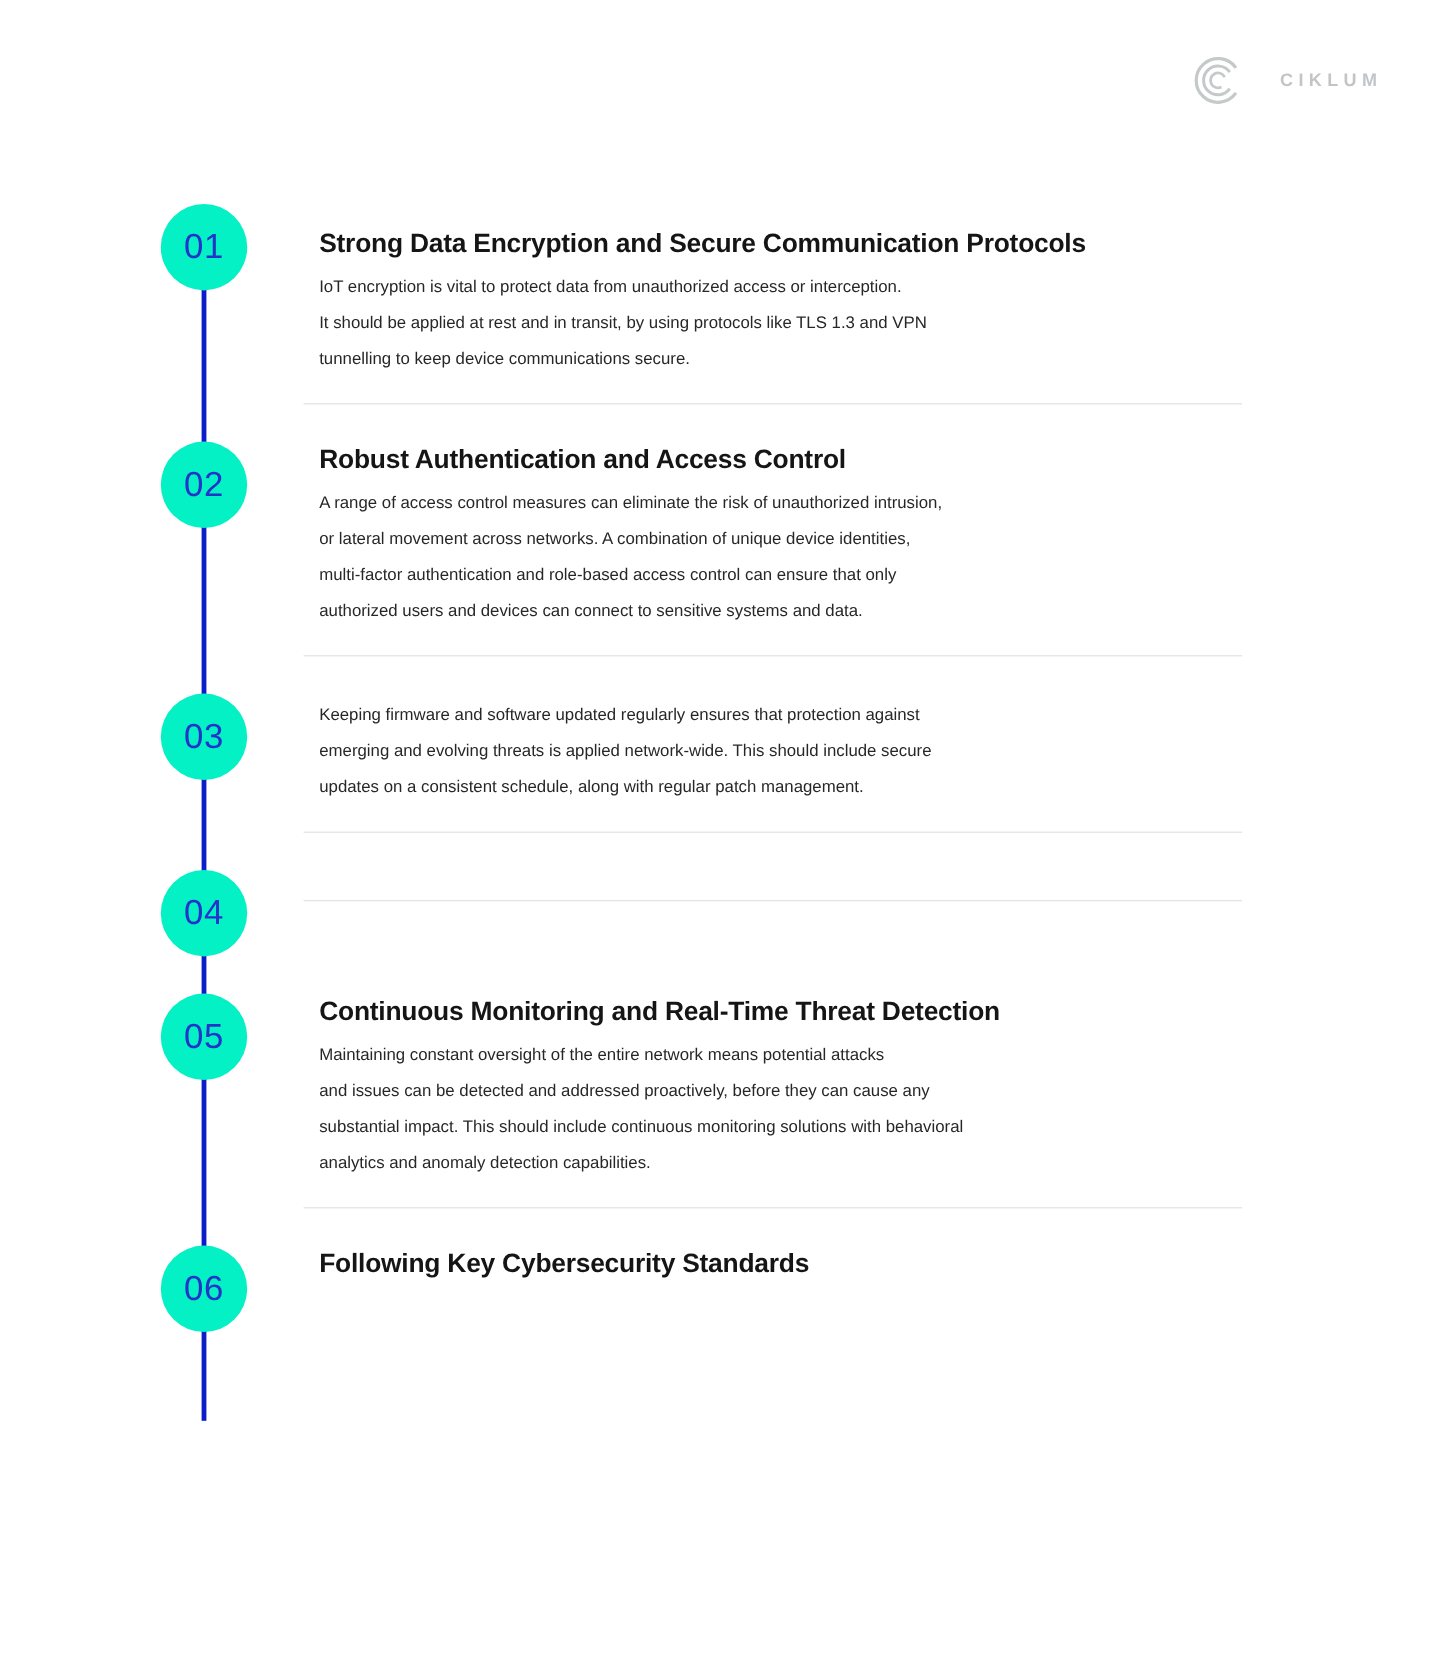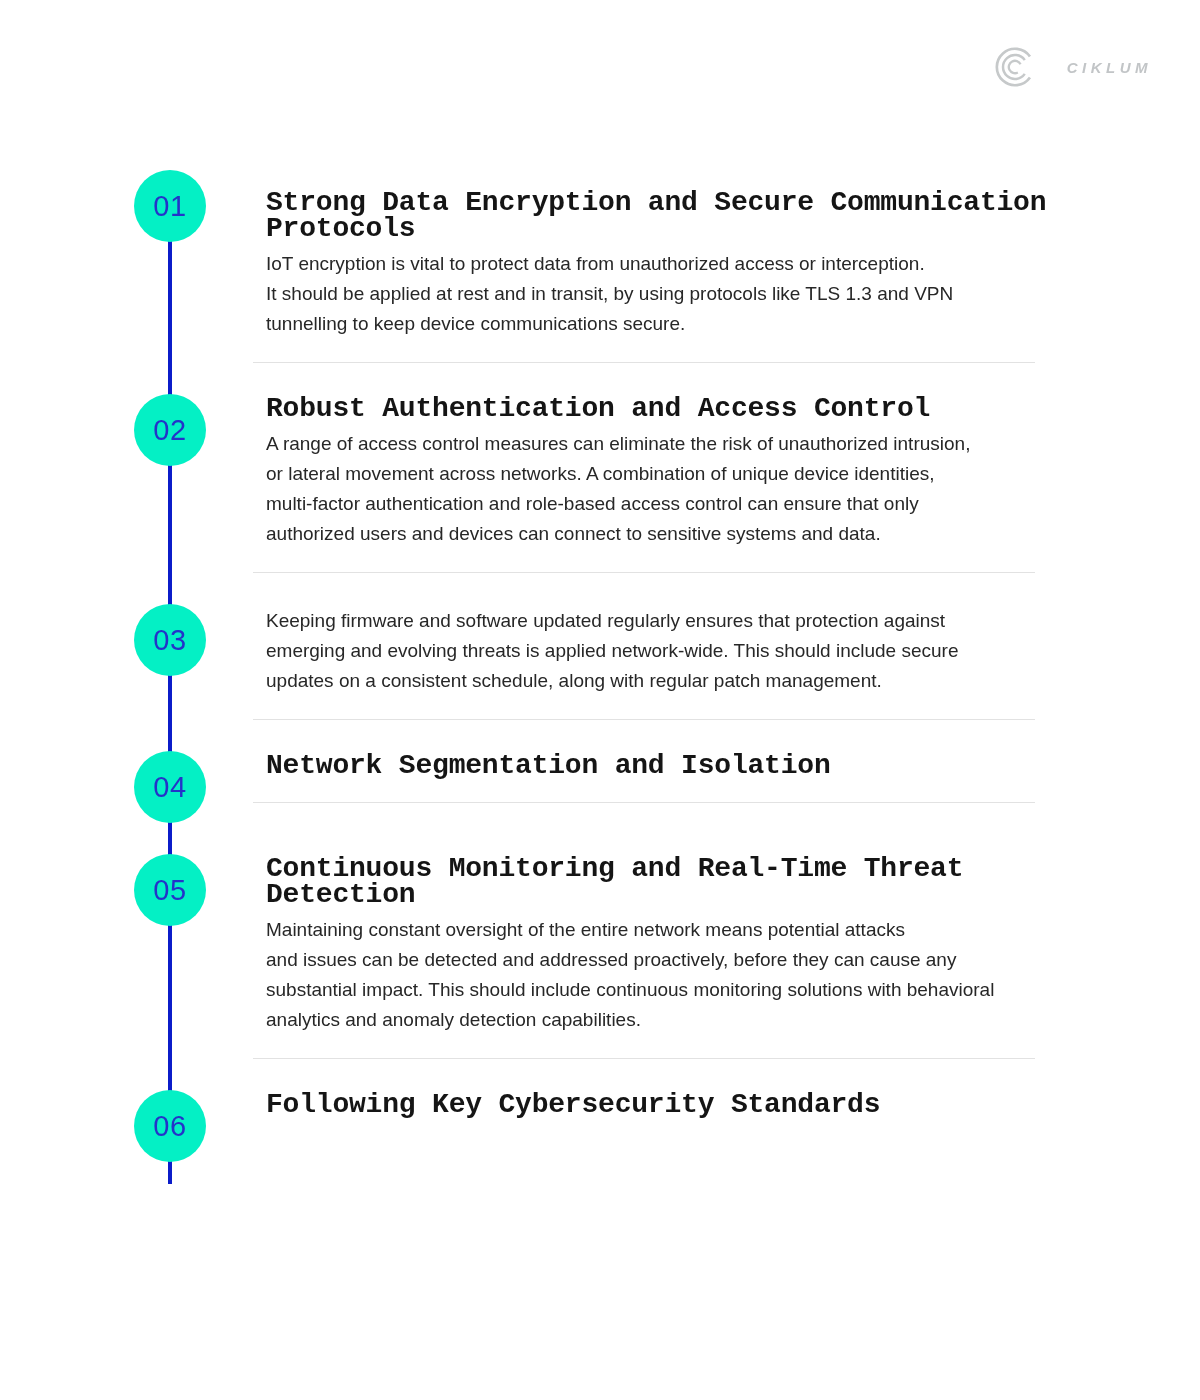--- a/index.html
+++ b/index.html
@@ -23,21 +23,20 @@
     background: var(--background, #ffffff);
     overflow: hidden;
   }
   .brand {
     position: absolute;
     top: 44px;
     right: 48px;
     display: flex;
     align-items: center;
     gap: 29px;
-    font-style: italic;
   }
   .brand-name {
     font-size: 15px;
     letter-spacing: 4.5px;
     font-weight: 600;
     color: var(--logo-color, #c2c5c7);
   }
   .timeline {
     position: relative;
     padding: 190px 0 0 134px;
@@ -74,30 +73,29 @@
   .circle span {
     font-size: 29px;
     font-weight: 400;
     color: var(--number-color, #2433c9);
     letter-spacing: 0.5px;
   }
   .content-col {
     width: 800px;
   }
   .item-title {
-    font-size: 28px;
+    font-size: 22px;
     line-height: 26px;
     font-weight: 700;
     letter-spacing: -0.2px;
     color: var(--heading-color, #151515);
     margin-bottom: 7px;
-    font-family: Liberation Mono, monospace;
   }
   .item-body {
-    font-size: 19px;
+    font-size: 14px;
     line-height: 30px;
     font-weight: 400;
     color: var(--body-color, #272727);
     white-space: pre-line;
   }
   .divider {
     border: none;
     border-top: 1px solid var(--divider-color, #e2e2e2);
     margin-top: 23px;
     margin-left: -13px;
@@ -164,21 +162,20 @@
     </div>
   </section>
 
   <section class="item">
     <div class="marker-col">
       <div class="circle">
         <span>04</span>
       </div>
     </div>
     <div class="content-col">
-      <h2 class="item-title">Network Segmentation and Isolation</h2>
       <hr class="divider">
     </div>
   </section>
 
   <section class="item">
     <div class="marker-col">
       <div class="circle">
         <span>05</span>
       </div>
     </div>

